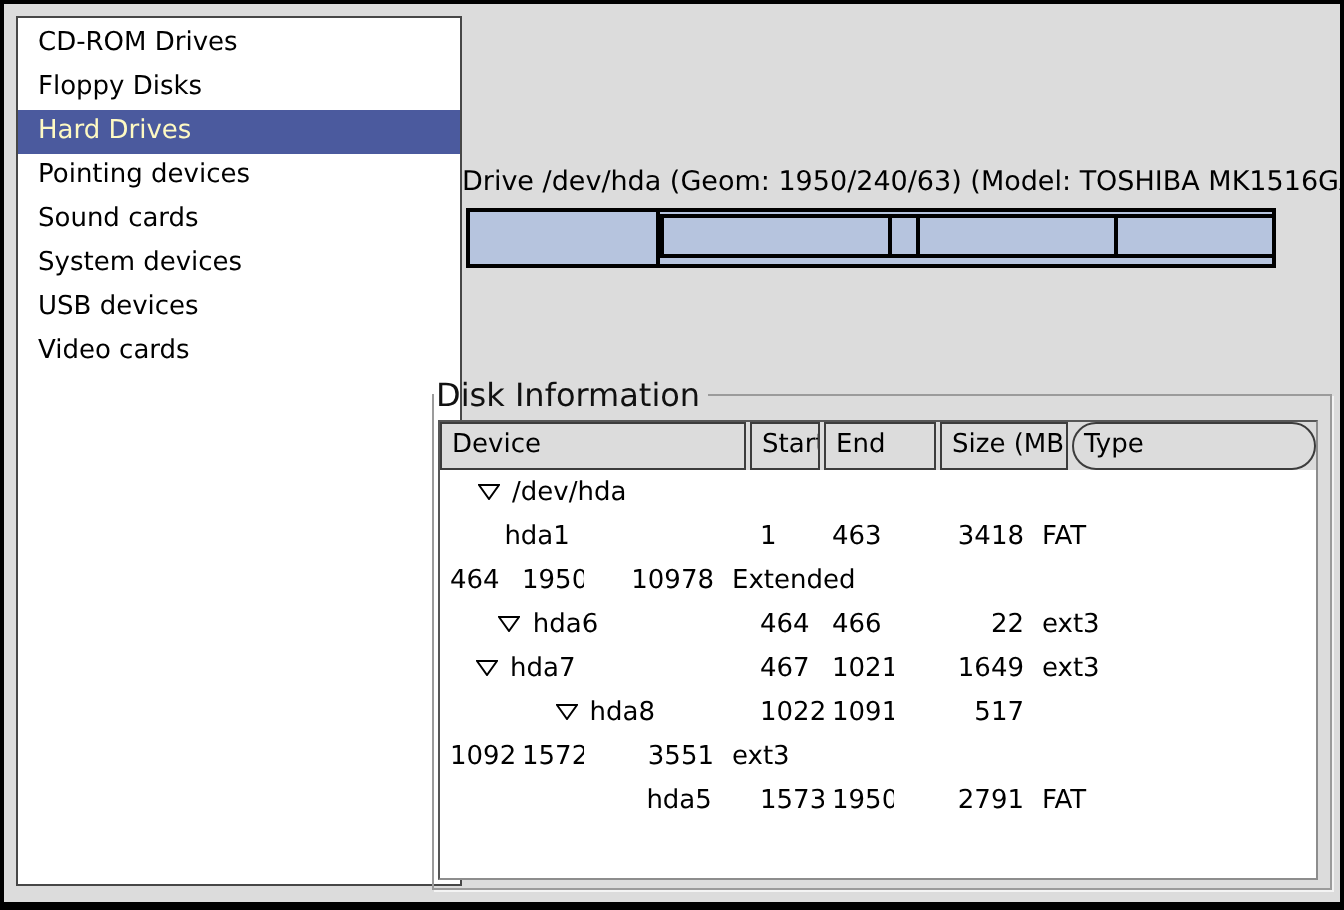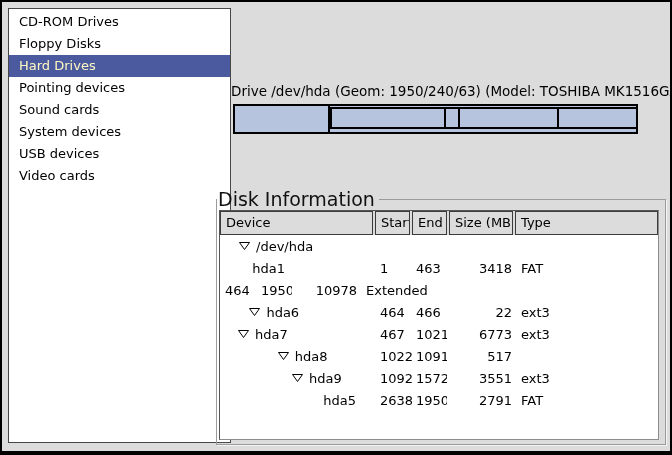--- a/index.html
+++ b/index.html
@@ -60,21 +60,21 @@
   
   .groupbox {
     position:absolute; left:214px; top:186px;
     width:450px; height:257px;
     border:1px solid #9b9b9b;
     box-shadow:1px 1px 0 #f4f4f4;
     margin:0; padding:0;
   }
   .groupbox legend {
     margin-left:0; padding:0 4px 0 1px;
-    font-size:19px; color:#111;
+    font-size:16px; color:#111;
   }
   
   .disk-table {
     position:absolute; left:217px; top:208px;
     width:440px; height:230px;
     background:#fff;
     border:1px solid #565656;
     border-right-color:#8d8d8d; border-bottom-color:#8d8d8d;
     overflow:hidden;
   }
@@ -82,22 +82,22 @@
   .th {
     border:1px solid #3c3c3c;
     margin-right:2px;
     padding-left:5px;
     line-height:21px;
     white-space:nowrap;
     overflow:hidden;
     cursor:default;
     background:#dcdcdc;
   }
-  .th:last-child { margin-right:0; flex:1; }
-  .w-device { width:153px; } .w-start { width:35px; } .w-end { width:35px; } .w-size { width:64px; }
+  .th:last-child { margin-right:0; flex:1;border-radius:12px; }
+  .w-device { width:153px; } .w-start { width:35px; } .w-end { width:56px; } .w-size { width:64px; }
   .trow { display:flex; height:22px; align-items:center; }
   .cell { white-space:nowrap; overflow:hidden; }
   .c-device { width:155px; display:flex; align-items:center; }
   .c-start { width:37px; padding-left:5px; }
   .c-end { width:35px; padding-left:4px; }
   .c-size { width:69px; text-align:right; padding-right:4px; }
   .c-type { flex:1; padding-left:5px; }
   .expander { display:inline-block; width:11px; height:8px; margin-right:6px; flex:none; }
 </style>
 </head>
@@ -185,51 +185,45 @@
         </div>
         <div class="trow">
           <div class="cell c-device" style="padding-left:18px">
             <svg class="expander" width="11" height="8" viewBox="0 0 11 8">
               <path d="M0.5 0.5 L10.5 0.5 L5.5 7.5 Z" fill="#ffffff" stroke="#000000" stroke-width="1"></path>
             </svg>
             <span>hda7</span>
           </div>
           <div class="cell c-start">467</div>
           <div class="cell c-end">1021</div>
-          <div class="cell c-size">6773</div>
+          <div class="cell c-size">1649</div>
           <div class="cell c-type">ext3</div>
         </div>
         <div class="trow">
           <div class="cell c-device" style="padding-left:57.8px">
             <svg class="expander" width="11" height="8" viewBox="0 0 11 8">
               <path d="M0.5 0.5 L10.5 0.5 L5.5 7.5 Z" fill="#ffffff" stroke="#000000" stroke-width="1"></path>
             </svg>
             <span>hda8</span>
           </div>
           <div class="cell c-start">1022</div>
           <div class="cell c-end">1091</div>
           <div class="cell c-size">517</div>
         </div>
         <div class="trow">
-          <div class="cell c-device" style="padding-left:72.0px">
-            <svg class="expander" width="11" height="8" viewBox="0 0 11 8">
-              <path d="M0.5 0.5 L10.5 0.5 L5.5 7.5 Z" fill="#ffffff" stroke="#000000" stroke-width="1"></path>
-            </svg>
-            <span>hda9</span>
-          </div>
           <div class="cell c-start">1092</div>
           <div class="cell c-end">1572</div>
           <div class="cell c-size">3551</div>
           <div class="cell c-type">ext3</div>
         </div>
         <div class="trow">
           <div class="cell c-device" style="padding-left:103.2px">
             <span>hda5</span>
           </div>
-          <div class="cell c-start">2638</div>
+          <div class="cell c-start">1573</div>
           <div class="cell c-end">1950</div>
           <div class="cell c-size">2791</div>
           <div class="cell c-type">FAT</div>
         </div>
       </div>
   </div>
 
 </div>
 
 </body></html>

